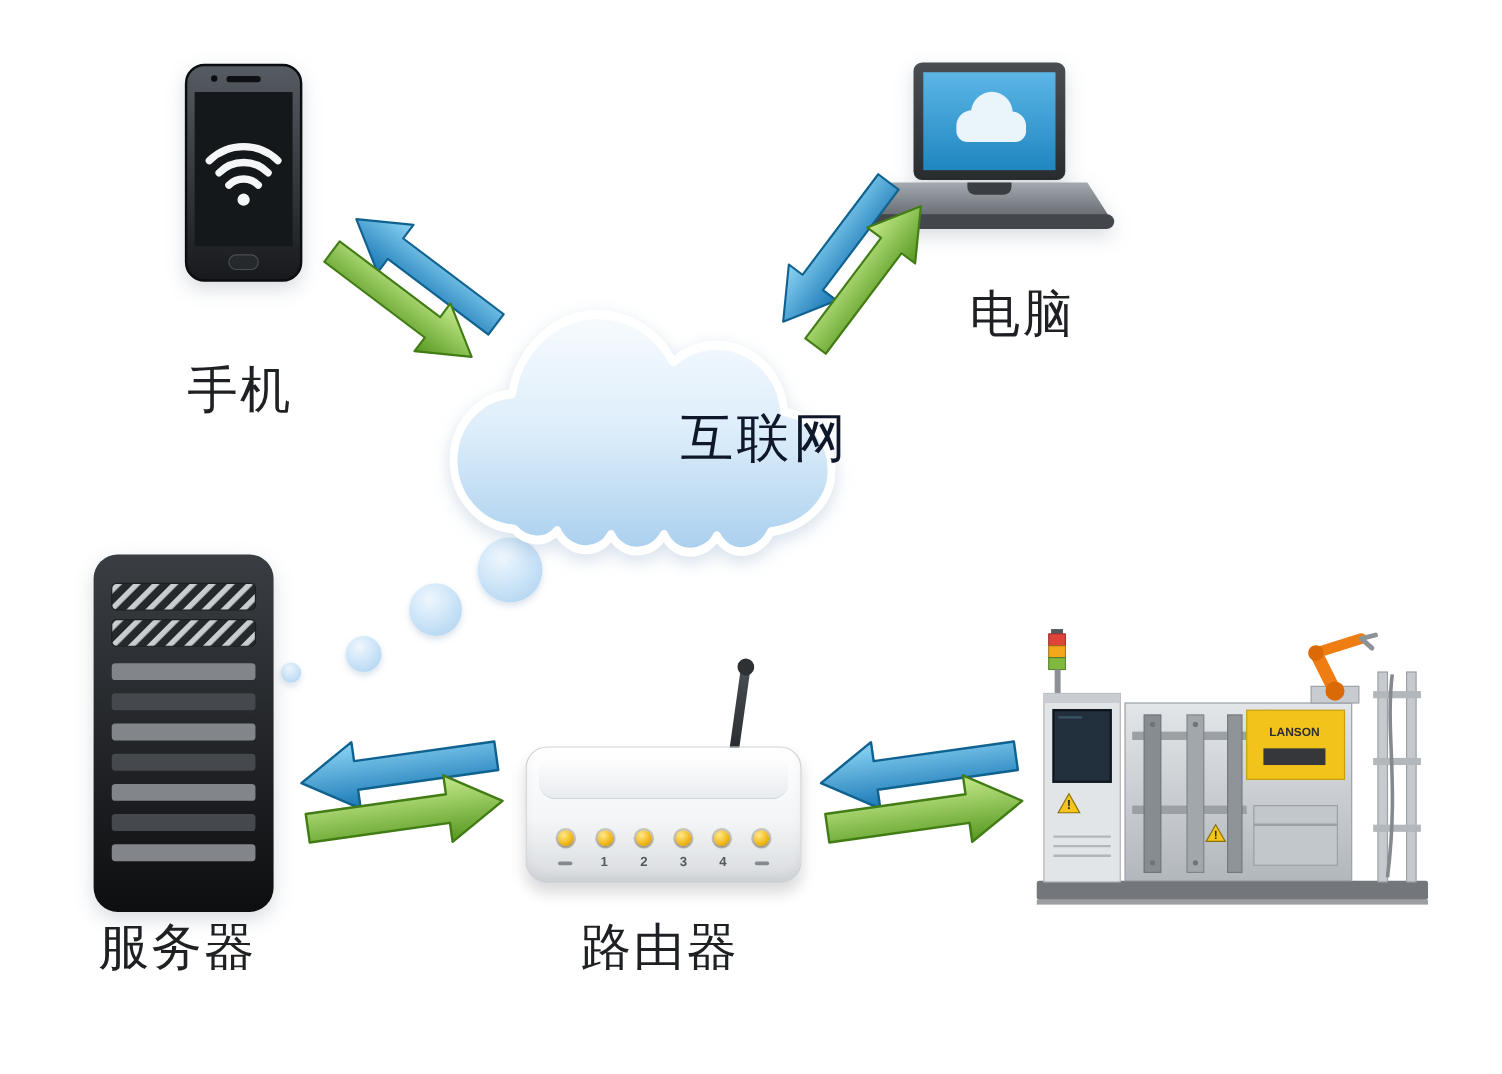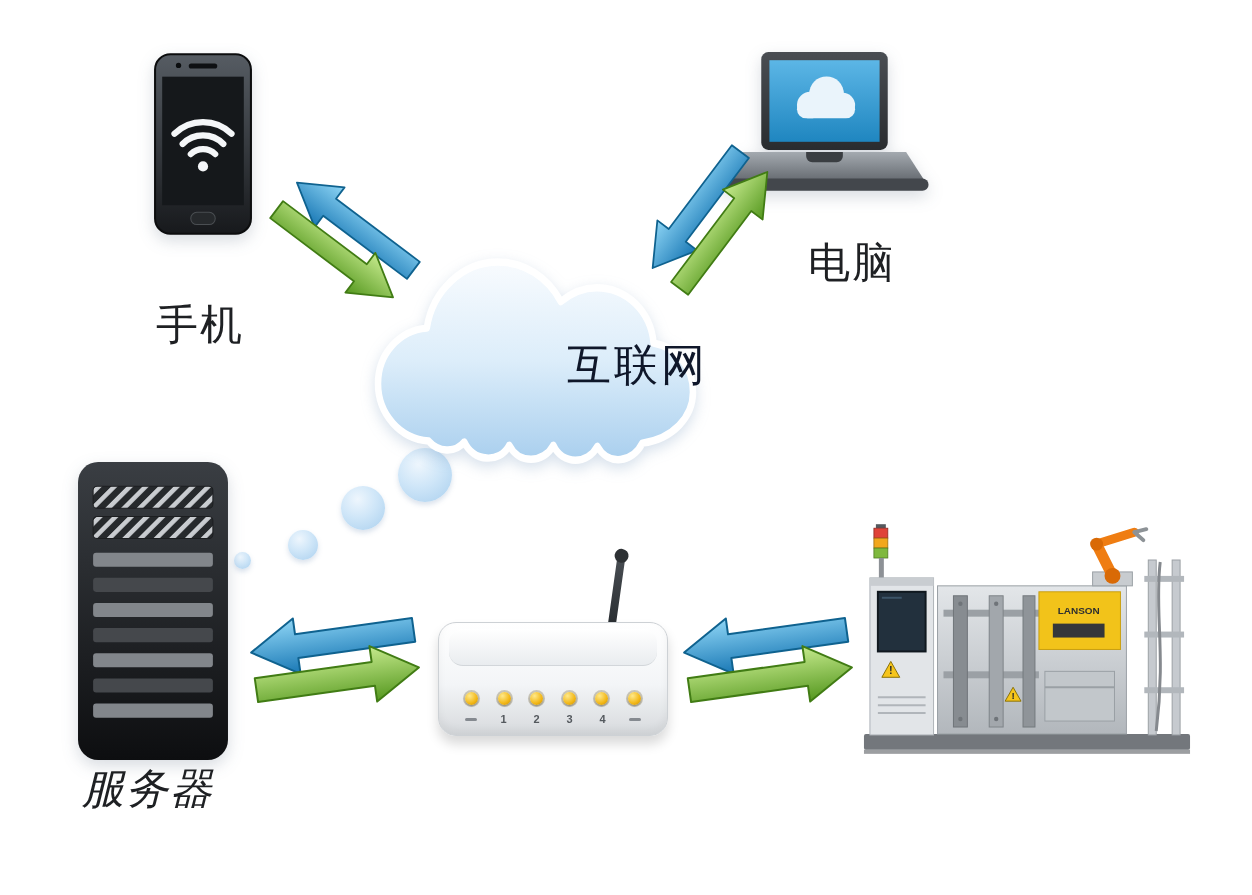--- a/index.html
+++ b/index.html
@@ -305,15 +305,16 @@
     <svg class="arrow-svg" viewBox="0 0 180 110">
       <g transform="rotate(-8 90 55)">
         <polygon points="8,36 54,8 54,24 172,24 172,48 54,48 54,64" fill="url(#gradBlue)" stroke="#0f628f" stroke-width="2" stroke-linejoin="round"></polygon>
         <polygon points="172,74 126,46 126,62 8,62 8,86 126,86 126,102" fill="url(#gradGreen)" stroke="#417c14" stroke-width="2" stroke-linejoin="round"></polygon>
       </g>
     </svg>
   </div>
 
   <div class="node-label" style="left:120px; top:256px; width:160px;margin-top:46px;">手机</div>
   <div class="node-label" style="left:772px; top:240px; width:160px;font-family:Liberation Serif, serif;">电脑</div>
-  <div class="node-label" style="left:48px;  top:766px; width:200px;font-style:italic;">服务器</div>
+  <div class="node-label" style="left:48px;  top:766px; width:200px;">服务器</div>
+  <div class="node-label" style="left:450px; top:766px; width:200px;">路由器</div>
 
 </div>
 
 </body></html>

